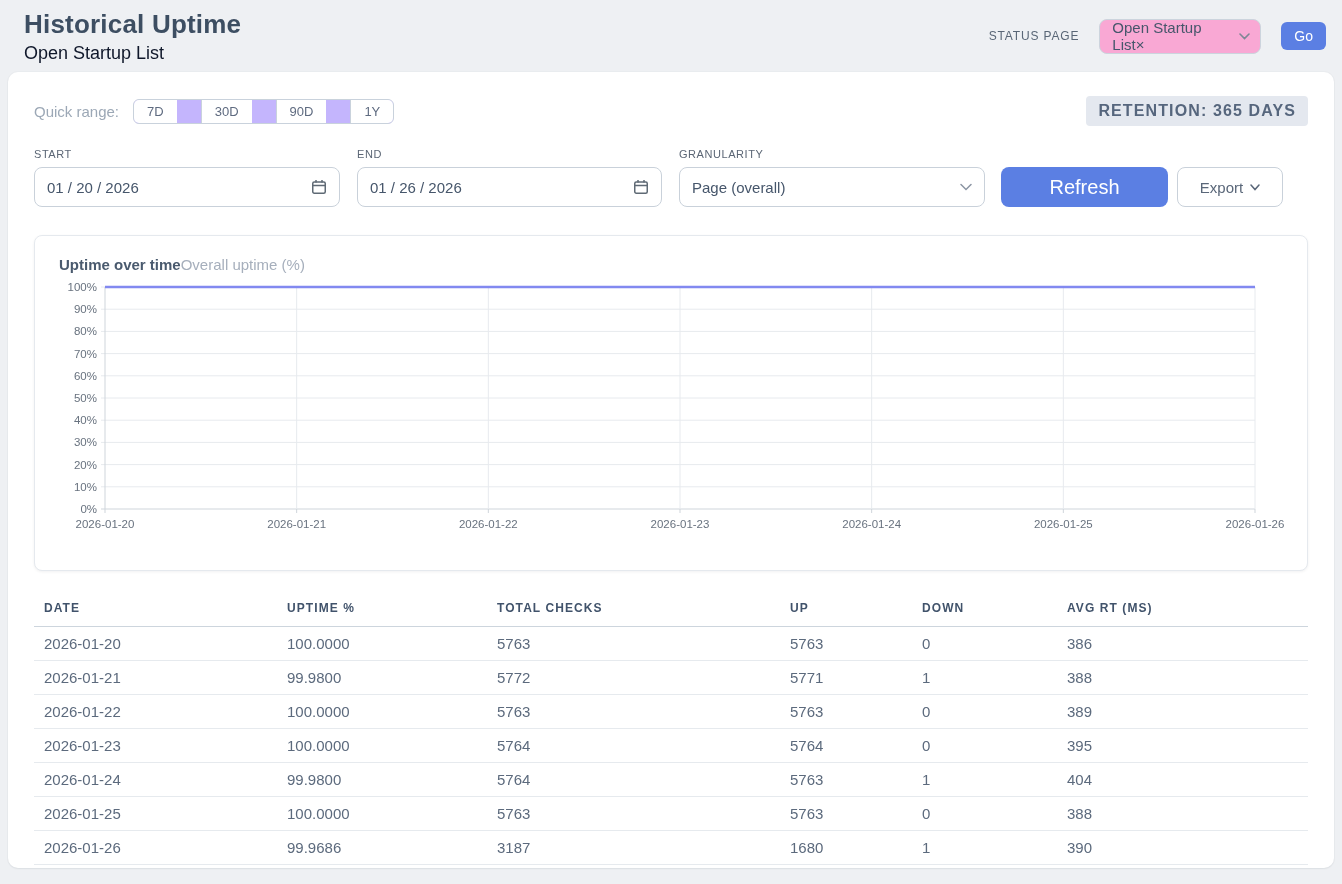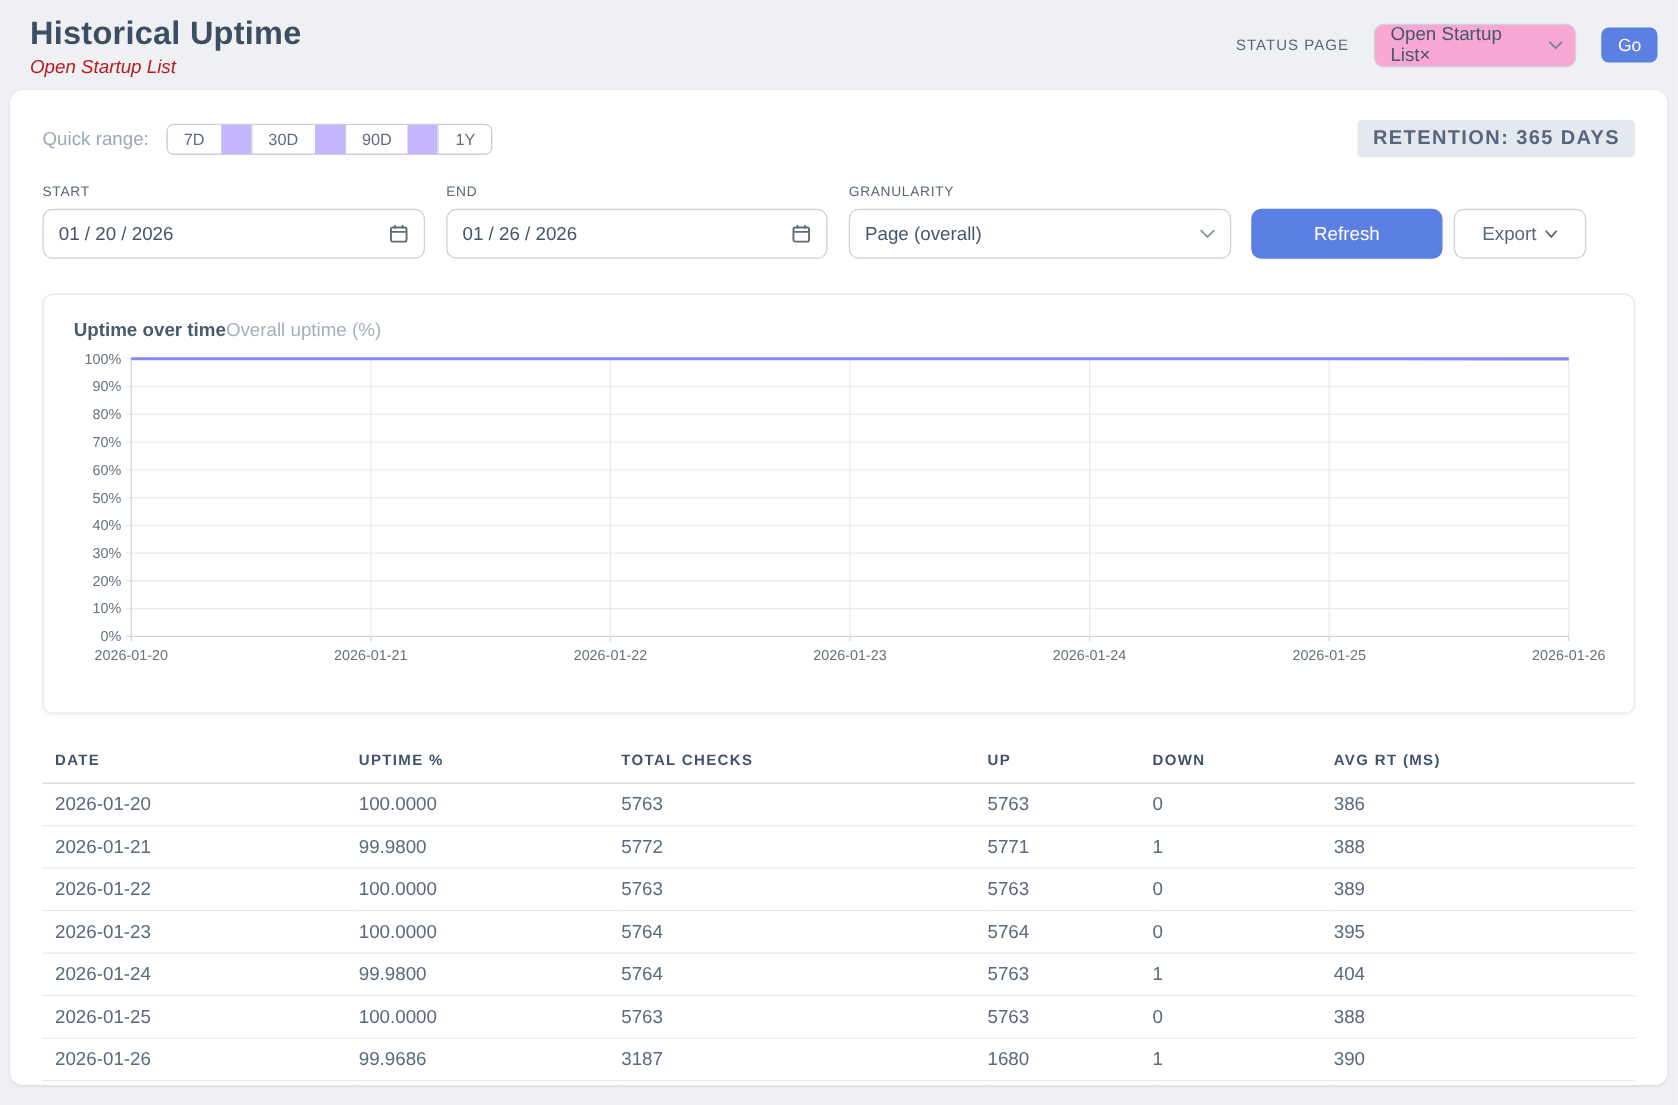--- a/index.html
+++ b/index.html
@@ -9,21 +9,21 @@
     font-family: "Liberation Sans", sans-serif;
     overflow: hidden;
     color: #46566b;
   }
   
   .topbar {
     display: flex; align-items: center; justify-content: space-between;
     padding: 8px 16px 8px 24px; height: 72px;
   }
   .page-title { font-size: 26px; font-weight: 700; color: #3d4e62; letter-spacing: .2px; }
-  .page-subtitle { font-size: 15px; color: #b91c1c; margin-top: 3px; font-style: italic; }
+  .page-subtitle { font-size: 18px; color: #0f172a; margin-top: 3px; }
   .topbar-right { display: flex; align-items: center; gap: 20px; }
   .statuspage-label {
     font-size: 12px; color: #596676; letter-spacing: .07em; font-weight: 500;
   }
   .statuspage-select {
     display: flex; align-items: center; justify-content: space-between;
     width: 162px; height: 35px; background: #f9a8d4;
     border: 1px solid #ccd4dd; border-radius: 8px;
     padding: 0 10px 0 12px; font-size: 15px; color: #46566b; cursor: pointer; gap: 6px;
   }
@@ -63,23 +63,23 @@
   }
   .input-box {
     height: 40px; border: 1px solid #c9d1da; border-radius: 8px; background: #fff;
     display: flex; align-items: center; justify-content: space-between;
     padding: 0 12px; font-size: 15px; color: #46566b; cursor: pointer;
   }
   .w-start { width: 306px; }
   .w-end   { width: 305px; margin-left: 17px; }
   .w-gran  { width: 306px; margin-left: 17px; }
   .refresh-button {
-    width: 153px; height: 40px; margin-left: 16px;
+    width: 167px; height: 40px; margin-left: 16px;
     background: #5b7fe3; color: #fff; border: none; border-radius: 8px;
-    font-size: 15px; cursor: pointer; font-family: inherit;
+    font-size: 20px; cursor: pointer; font-family: inherit;
   }
   .export-button {
     width: 106px; height: 40px; margin-left: 9px;
     background: #fff; color: #5a6779; border: 1px solid #c9d1da; border-radius: 8px;
     font-size: 15px; cursor: pointer; font-family: inherit;
     display: inline-flex; align-items: center; justify-content: center; gap: 7px;
   }
   .icon { display: inline-flex; align-items: center; }
   
   .chart-card {

